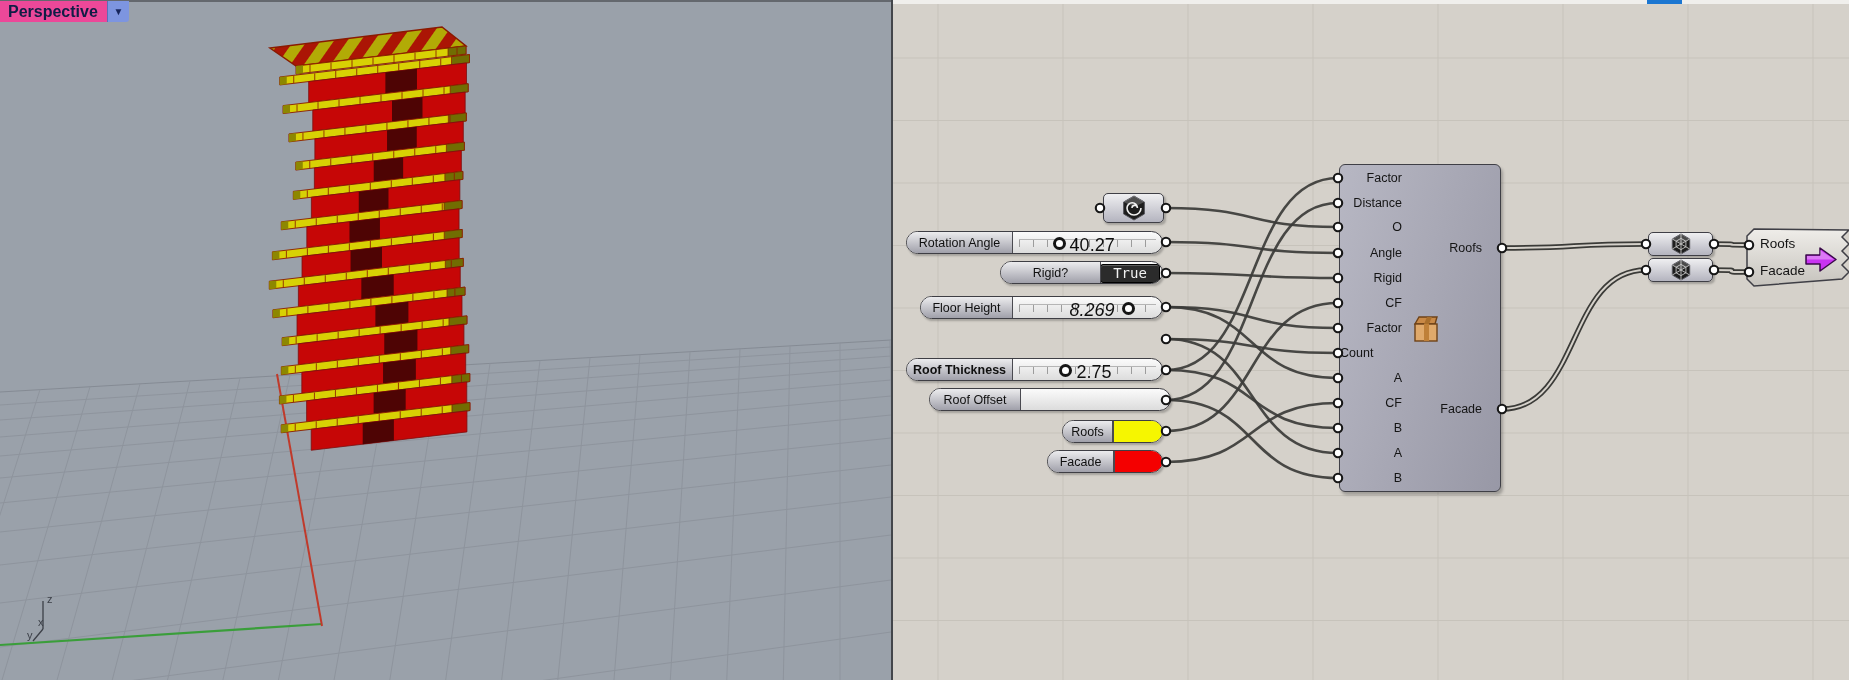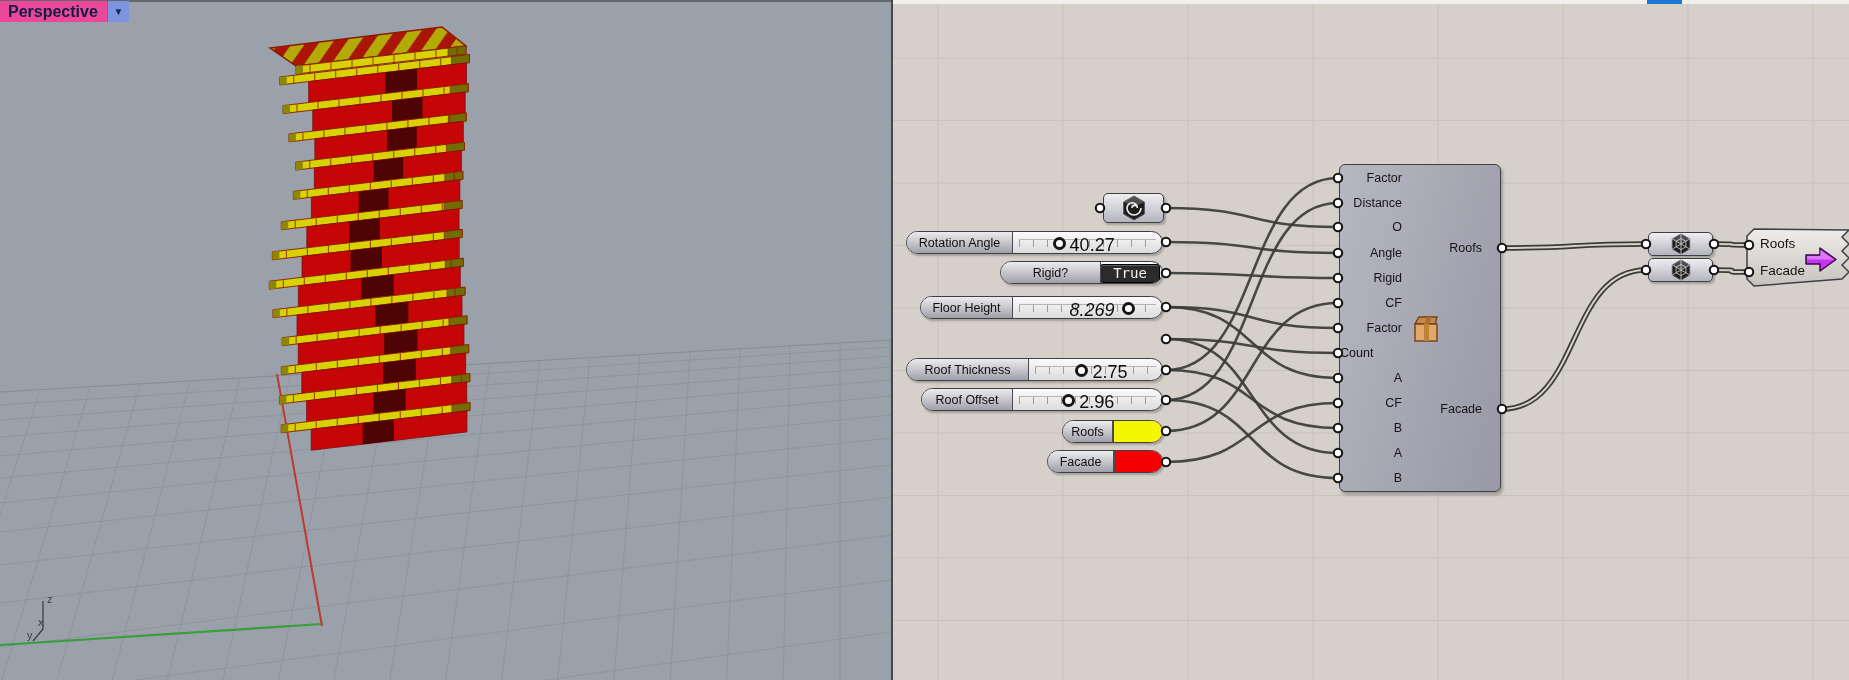--- a/index.html
+++ b/index.html
@@ -372,28 +372,28 @@
         </div>
         <div class="capsule" style="left: 27px; top: 296px; width: 243px;">
           <div class="name" style="width: 92px;">Floor Height</div>
           <div class="track">
             <div class="ticks"></div>
             <div class="knob-circle" style="left: 109.49px;"></div>
             <div class="sl-value" style="right: 47.51px; font-style: italic;">8.269</div>
           </div>
         </div>
         <div class="capsule" style="left: 13px; top: 358px; width: 257px;">
-          <div class="name" style="width: 122px;">Roof Thickness</div>
+          <div class="name" style="width: 106px; font-weight: bold;">Roof Thickness</div>
           <div class="track">
             <div class="ticks"></div>
             <div class="knob-circle" style="left: 46.47px;"></div>
             <div class="sl-value" style="left: 63.47px;">2.75</div>
           </div>
         </div>
-        <div class="capsule" style="left: 28px; top: 388px; width: 242px;">
+        <div class="capsule" style="left: 36px; top: 388px; width: 242px; flex-direction: column;">
           <div class="name" style="width: 91px;">Roof Offset</div>
           <div class="track">
             <div class="ticks"></div>
             <div class="knob-circle" style="left: 49.21px;"></div>
             <div class="sl-value" style="left: 66.21px;">2.96</div>
           </div>
         </div>
         <div class="capsule" style="left: 107px; top: 261px; width: 163px;">
           <div class="name" style="width: 100px;">Rigid?</div>
           <div class="track">

